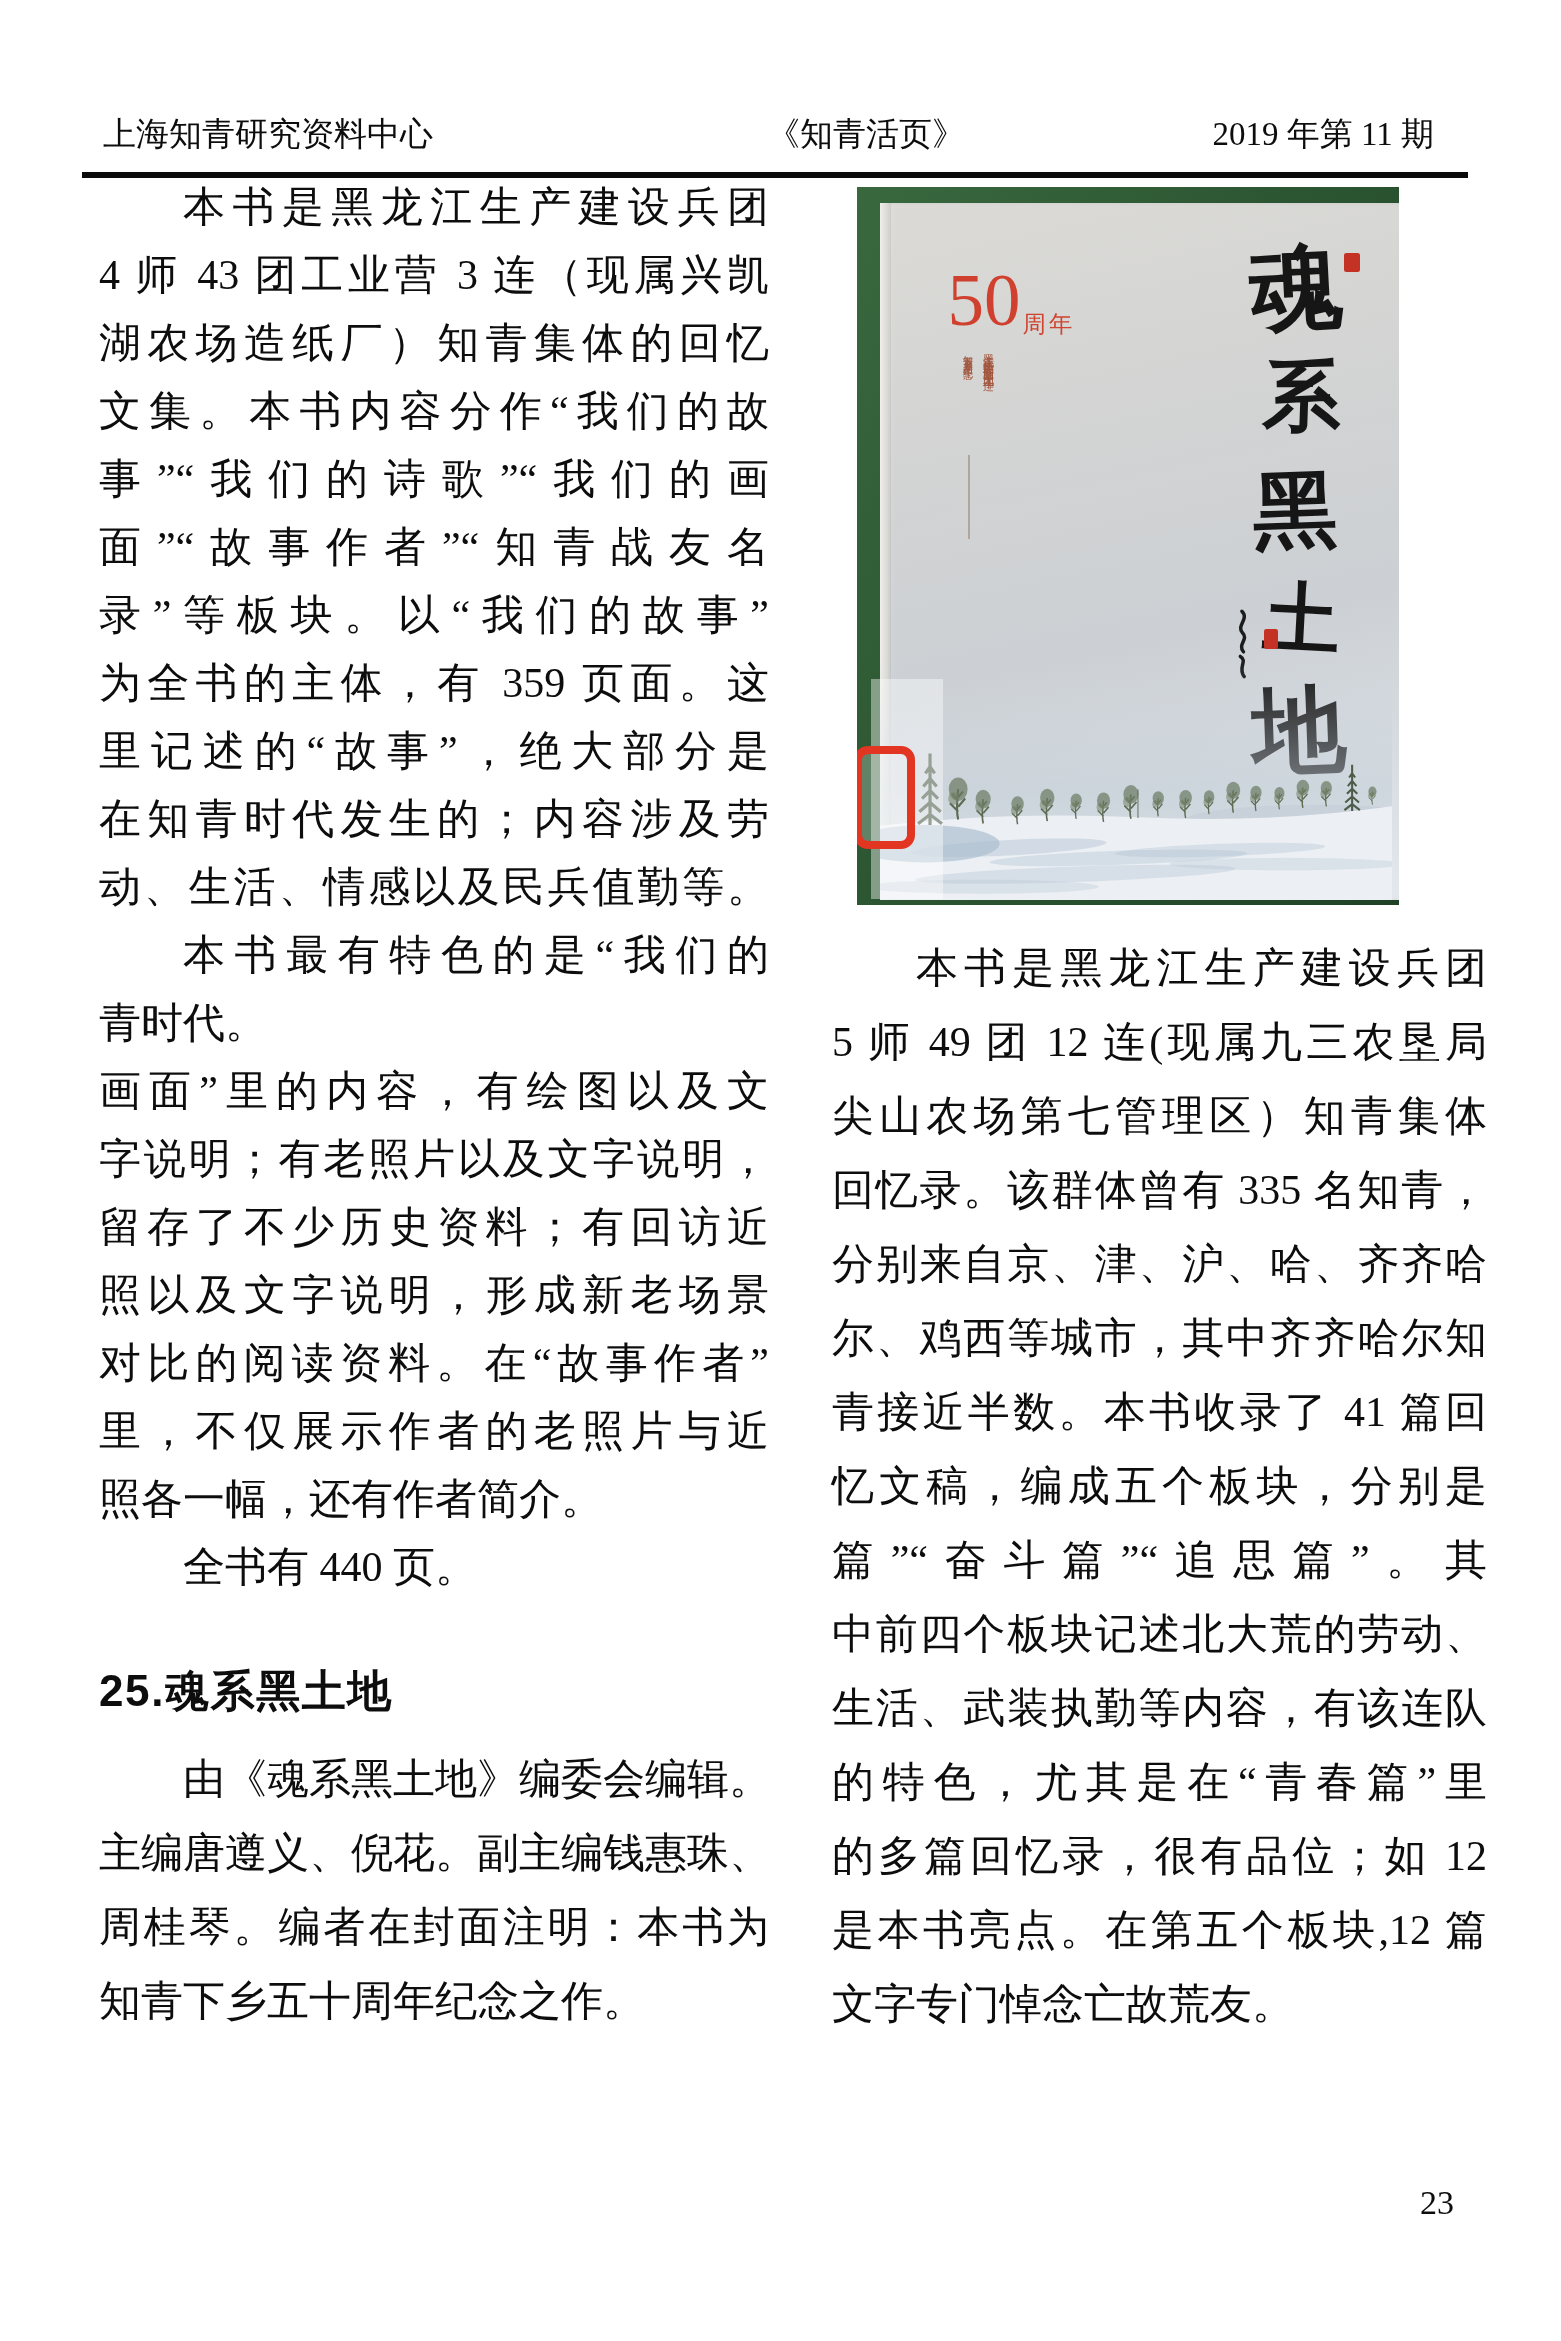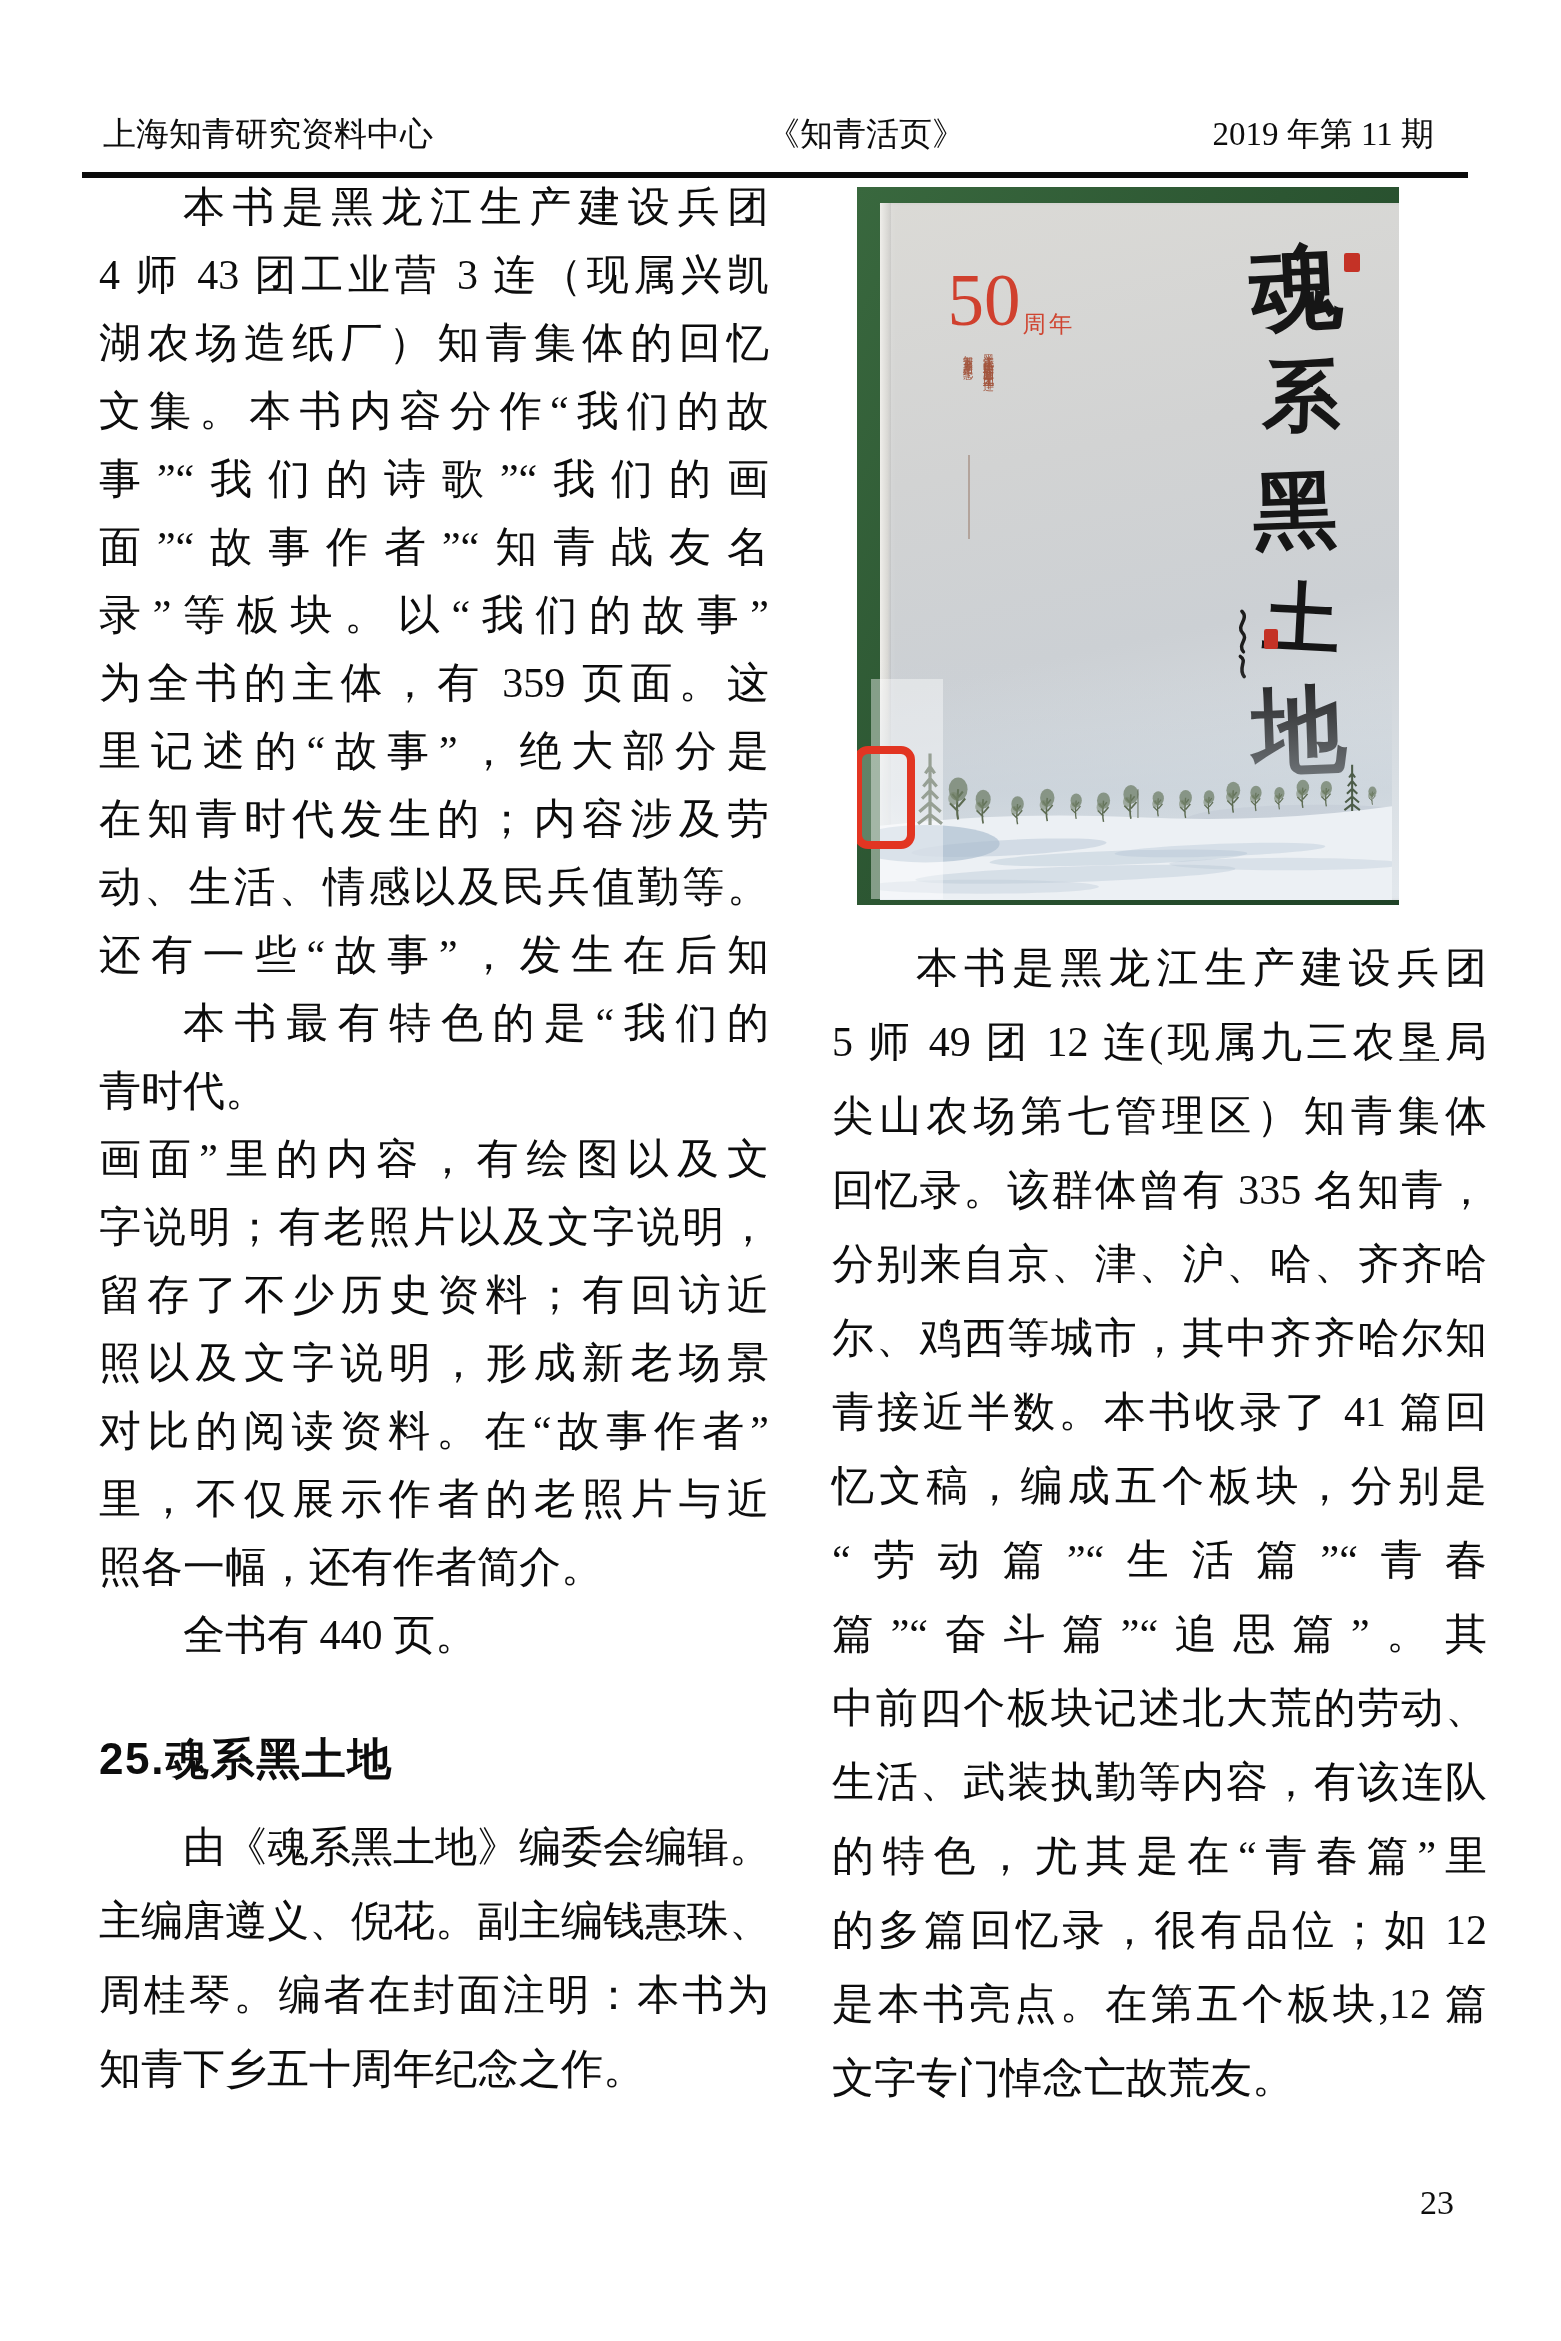--- a/index.html
+++ b/index.html
@@ -79,21 +79,20 @@
     <div class="ln j">4 师 43 团工业营 3 连（现属兴凯</div>
     <div class="ln j">湖农场造纸厂）知青集体的回忆</div>
     <div class="ln j">文集。本书内容分作“我们的故</div>
     <div class="ln j">事”“我们的诗歌”“我们的画</div>
     <div class="ln j">面”“故事作者”“知青战友名</div>
     <div class="ln j">录”等板块。以“我们的故事”</div>
     <div class="ln j">为全书的主体，有 359 页面。这</div>
     <div class="ln j">里记述的“故事”，绝大部分是</div>
     <div class="ln j">在知青时代发生的；内容涉及劳</div>
     <div class="ln j">动、生活、情感以及民兵值勤等。</div>
-    <div class="ln j">还有一些“故事”，发生在后知</div>
     <div class="ln i j">本书最有特色的是“我们的</div>
     <div class="ln e">青时代。</div>
     <div class="ln j">画面”里的内容，有绘图以及文</div>
     <div class="ln j">字说明；有老照片以及文字说明，</div>
     <div class="ln j">留存了不少历史资料；有回访近</div>
     <div class="ln j">照以及文字说明，形成新老场景</div>
     <div class="ln j">对比的阅读资料。在“故事作者”</div>
     <div class="ln j">里，不仅展示作者的老照片与近</div>
     <div class="ln e">照各一幅，还有作者简介。</div>
     <div class="ln i e">全书有 440 页。</div>
@@ -192,21 +191,20 @@
 
   <div class="col col-right">
     <div class="ln i j">本书是黑龙江生产建设兵团</div>
     <div class="ln j">5 师 49 团 12 连(现属九三农垦局</div>
     <div class="ln j">尖山农场第七管理区）知青集体</div>
     <div class="ln j">回忆录。该群体曾有 335 名知青，</div>
     <div class="ln j">分别来自京、津、沪、哈、齐齐哈</div>
     <div class="ln j">尔、鸡西等城市，其中齐齐哈尔知</div>
     <div class="ln j">青接近半数。本书收录了 41 篇回</div>
     <div class="ln j">忆文稿，编成五个板块，分别是</div>
-    <div class="ln j">“劳动篇”“生活篇”“青春</div>
     <div class="ln j">篇”“奋斗篇”“追思篇”。其</div>
     <div class="ln j">中前四个板块记述北大荒的劳动、</div>
     <div class="ln j">生活、武装执勤等内容，有该连队</div>
     <div class="ln j">的特色，尤其是在“青春篇”里</div>
     <div class="ln j">的多篇回忆录，很有品位；如 12</div>
     <div class="ln j">是本书亮点。在第五个板块,12 篇</div>
     <div class="ln e">文字专门悼念亡故荒友。</div>
   </div>
 
   <div class="pageno">23</div>

